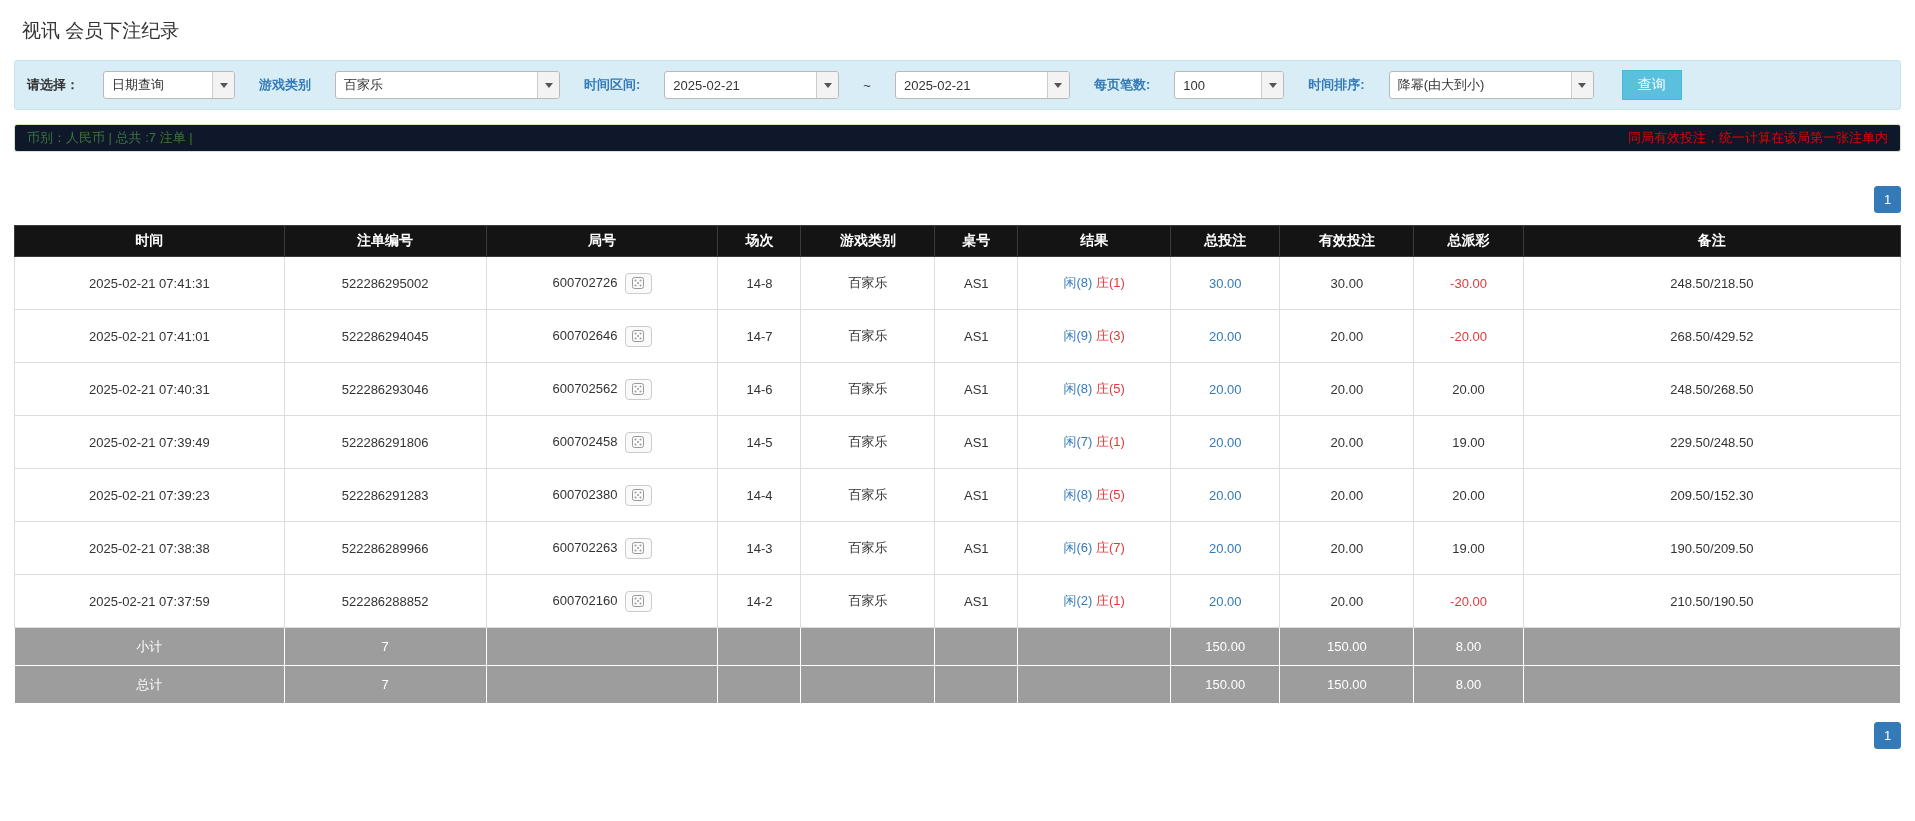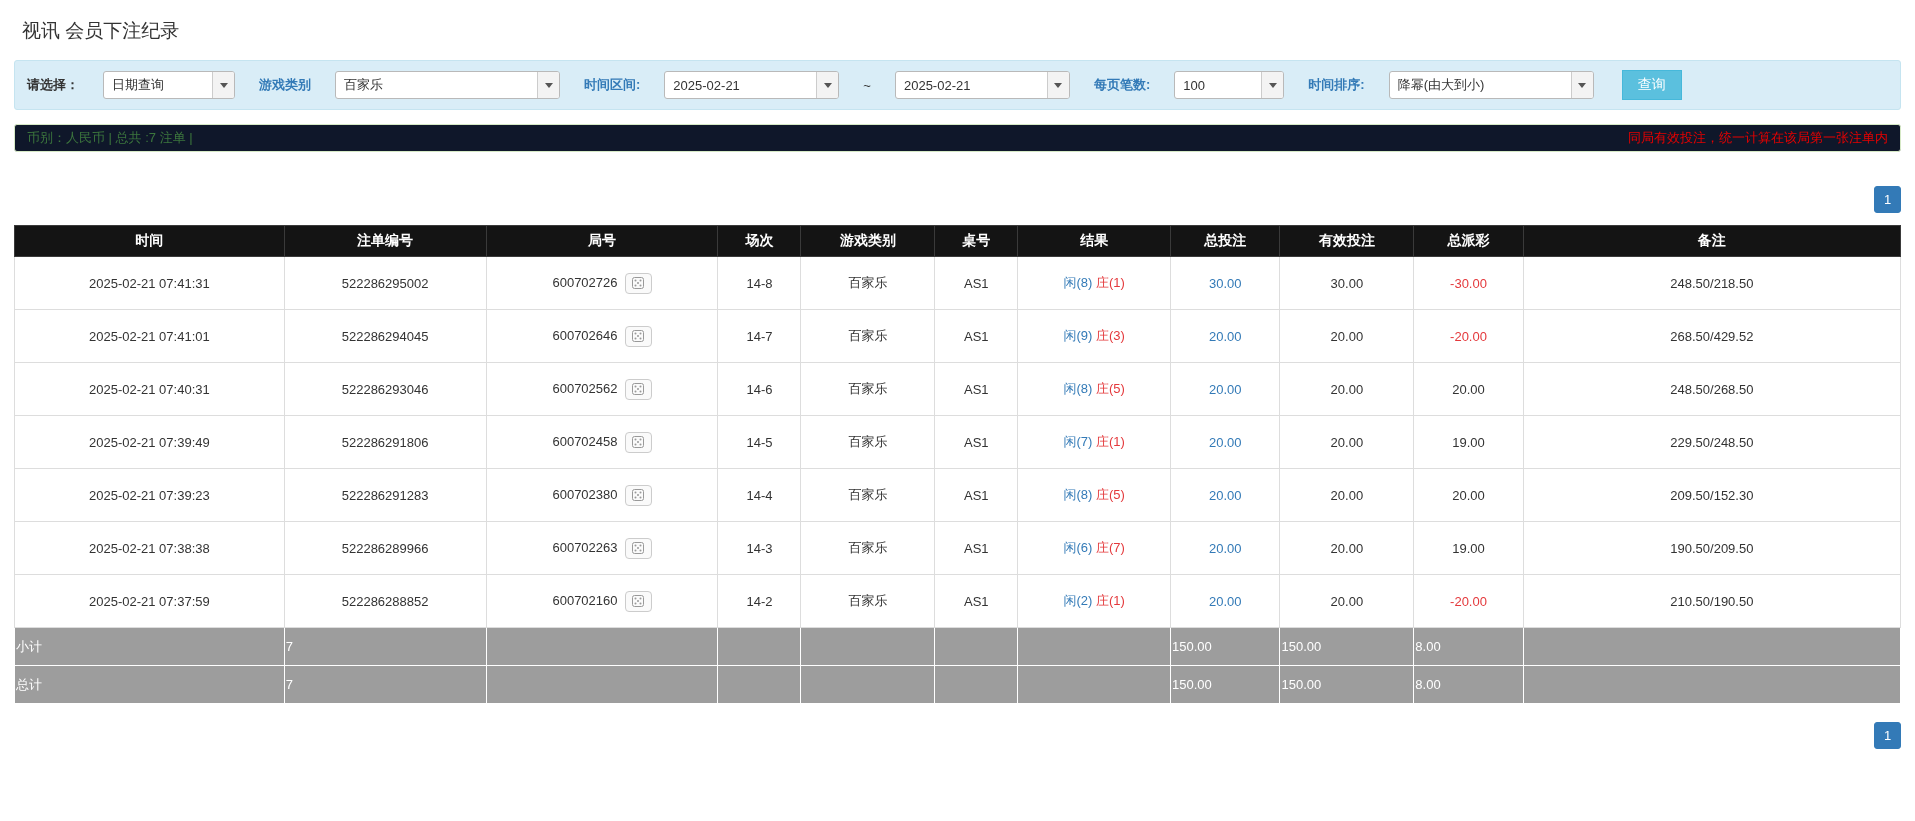--- a/index.html
+++ b/index.html
@@ -73,21 +73,21 @@
     height: 31px; border: 1px solid #3a3a3a; font-size: 14px;
     text-align: center; padding: 0 4px; overflow: hidden;
   }
   .data-table tbody td {
     border: 1px solid #ddd; text-align: center; height: 53px;
     font-size: 13px; color: #333; background: #fff; padding: 0 4px;
     overflow: hidden;
   }
   .data-table tfoot td {
     background: #9d9d9d; color: #fff; height: 38px;
-    border: 1px solid #fff; text-align: left; font-size: 13px;
+    border: 1px solid #fff; text-align: center; font-size: 13px;
   }
   .player { color: #337ab7; }
   .banker { color: #e4393c; margin-top: 16px; }
   .bet-link { color: #337ab7; text-decoration: none; cursor: pointer; }
   .neg { color: #e4393c; }
   .video-btn {
     display: inline-flex; align-items: center; justify-content: center;
     width: 27px; height: 21px; border: 1px solid #ccc; border-radius: 4px;
     background: #fafafa; margin-left: 7px; vertical-align: middle; cursor: pointer;
   }

